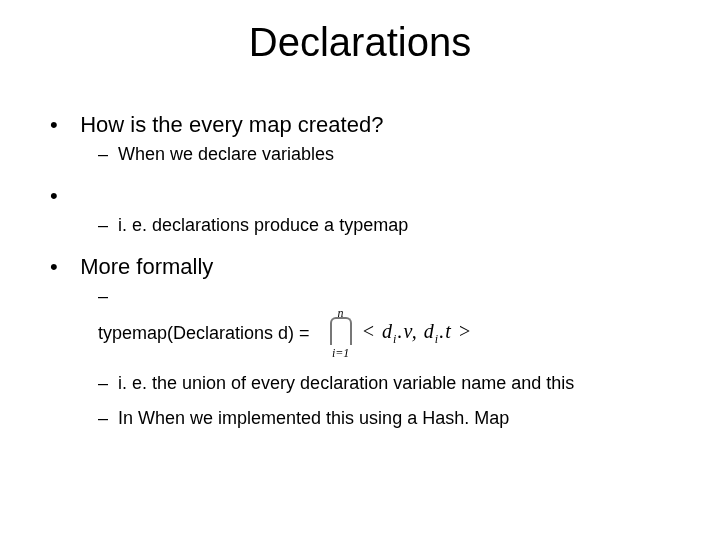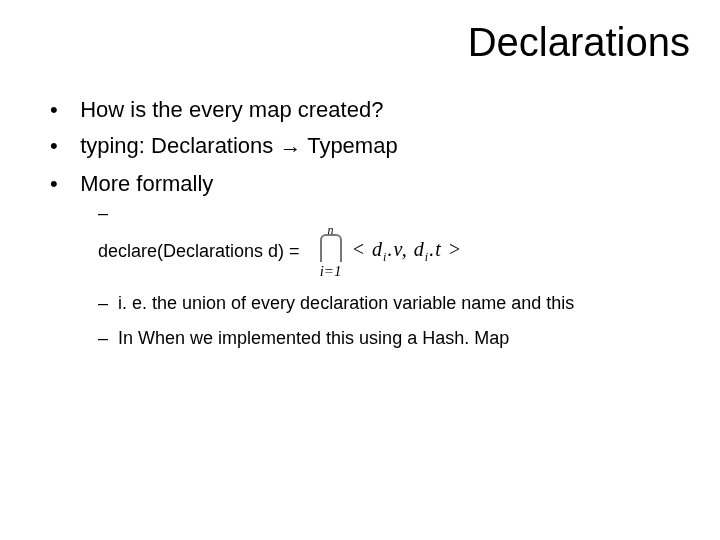--- a/index.html
+++ b/index.html
@@ -10,24 +10,24 @@
     body {
       width: 720px;
       height: 540px;
       background: #fff;
       font-family: Arial, Helvetica, sans-serif;
       color: #000;
       padding: 20px 30px;
       overflow: hidden;
     }
     h1 {
-      text-align: right;
+      text-align: center;
       font-size: 40px;
       font-weight: normal;
-      margin-bottom: 32px;
+      margin-bottom: 47px;
     }
     ul.level1 {
       list-style: none;
       padding-left: 20px;
     }
     ul.level1 > li {
       font-size: 22px;
       margin-bottom: 10px;
     }
     ul.level1 > li::before {
@@ -77,21 +77,21 @@
     }
     .big-union .sym {
       border: 2px solid #777;
       border-bottom: none;
       border-radius: 6px 6px 0 0;
       width: 22px;
       height: 28px;
       display: block;
     }
     .big-union .sub {
-      font-size: 15px;
+      font-size: 12px;
       font-style: italic;
       margin-top: 2px;
       font-family: Liberation Serif, serif;
     }
     .tuple {
       font-style: italic;
       letter-spacing: 1px;
     }
     .tuple .subsc {
       font-size: 12px;
@@ -103,32 +103,37 @@
     }
   </style>
 </head>
 <body>
 
 <h1>Declarations</h1>
 
 <ul class="level1">
   <li>
     <span>How is the every map created?</span>
+    <ul class="level2">
+      <li>When we declare variables</li>
+    </ul>
   </li>
 
   <li>
-    <span>typing: Declarations → Typemap</span>
+    <ul class="level2">
+      <li>i. e. declarations produce a typemap</li>
+    </ul>
   </li>
 
   <li class="gap-top">
     <span>More formally</span>
     <ul class="level2">
       <li>
         <span class="formula-line">
-          <span>declare(Declarations d) =</span>
+          <span>typemap(Declarations d) =</span>
           <span class="formula">
             <span class="big-union">
               <span class="sup">n</span>
               <span class="sym"></span>
               <span class="sub">i=1</span>
             </span>
             <span class="tuple">
               <span>&lt;</span>
               <span>d</span><span class="subsc">i</span><span>.v,</span>
               <span>d</span><span class="subsc">i</span><span>.t</span>

